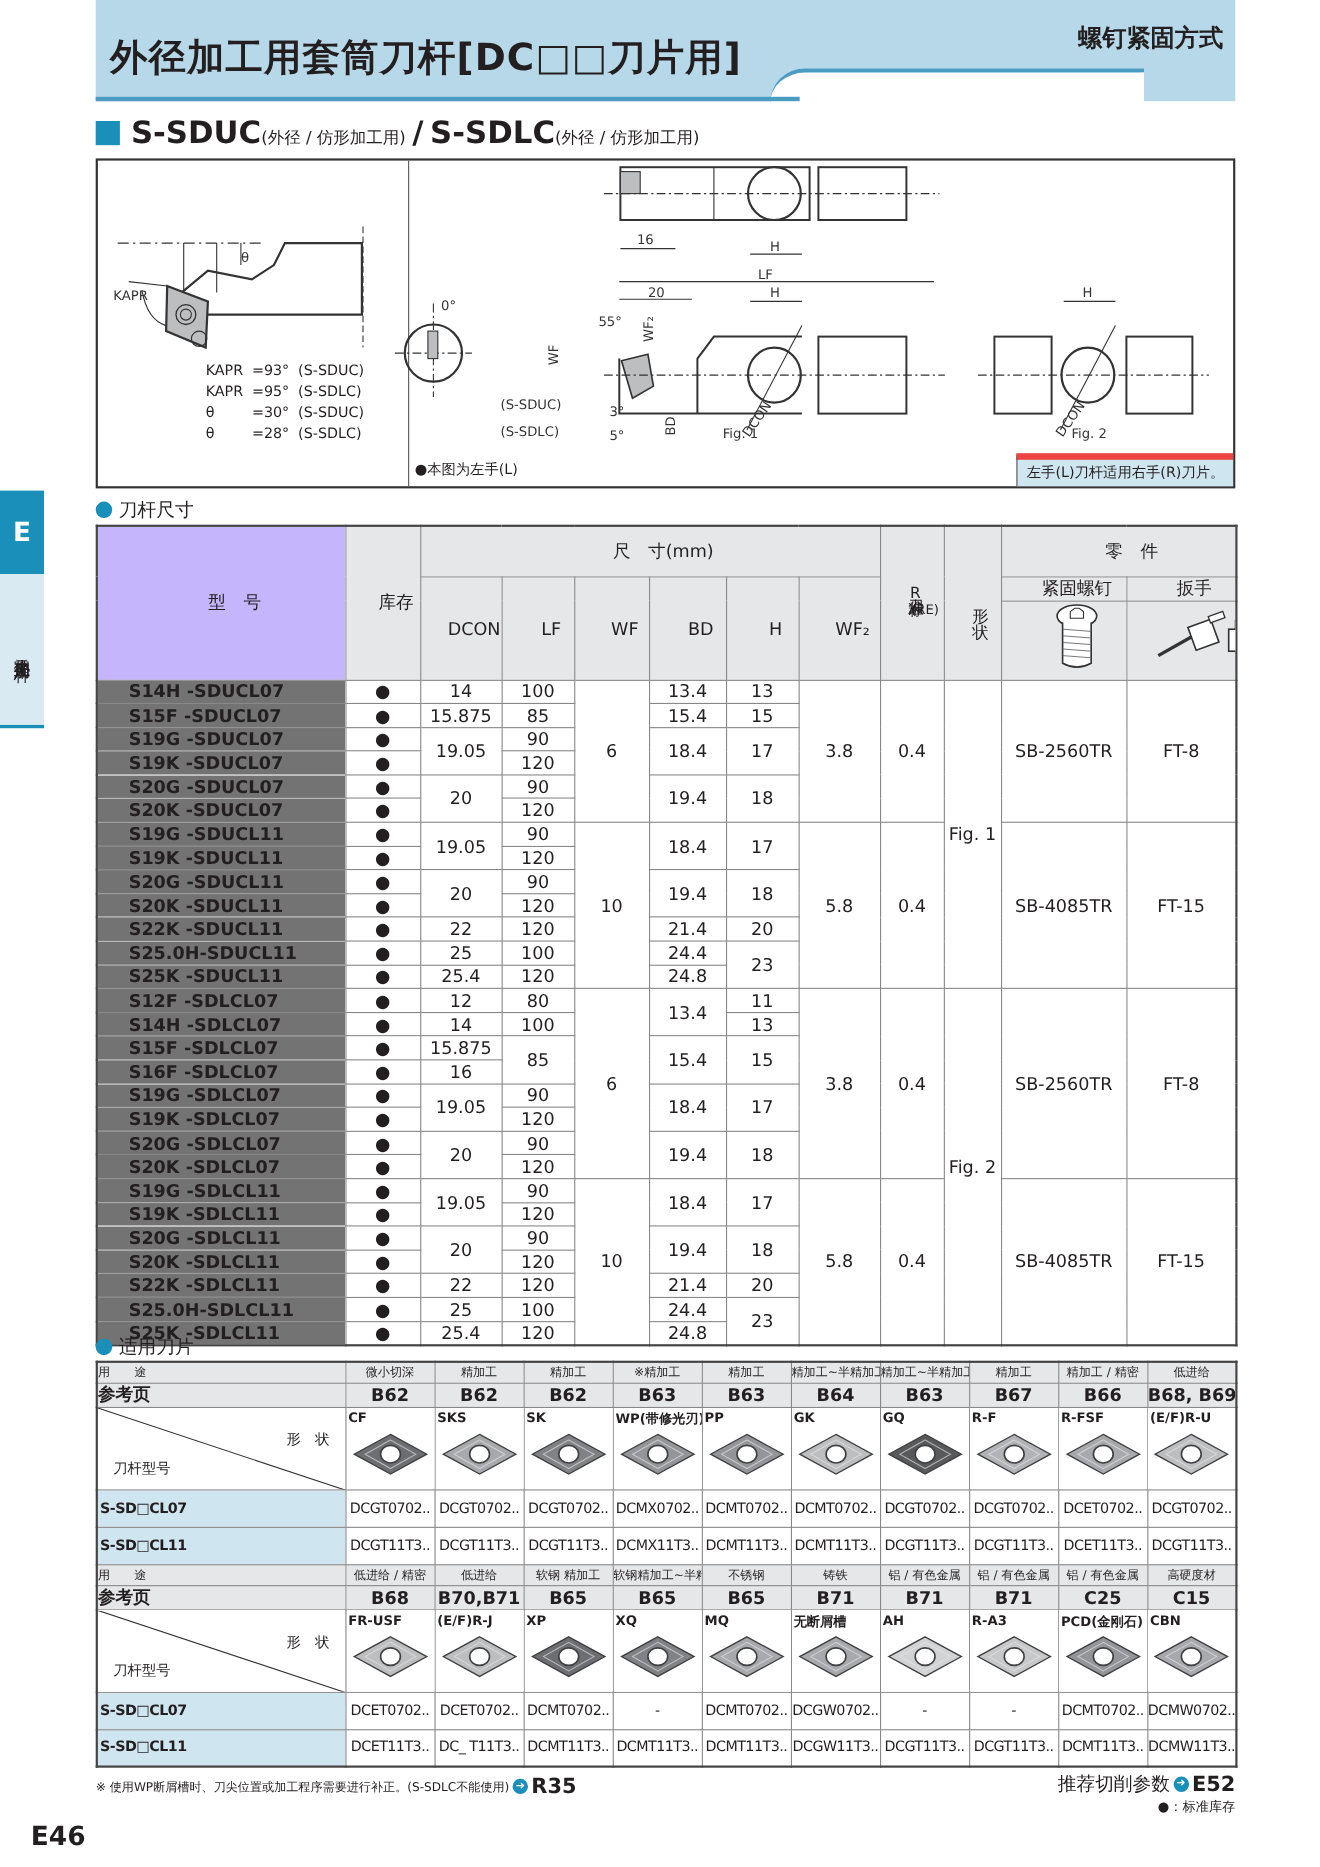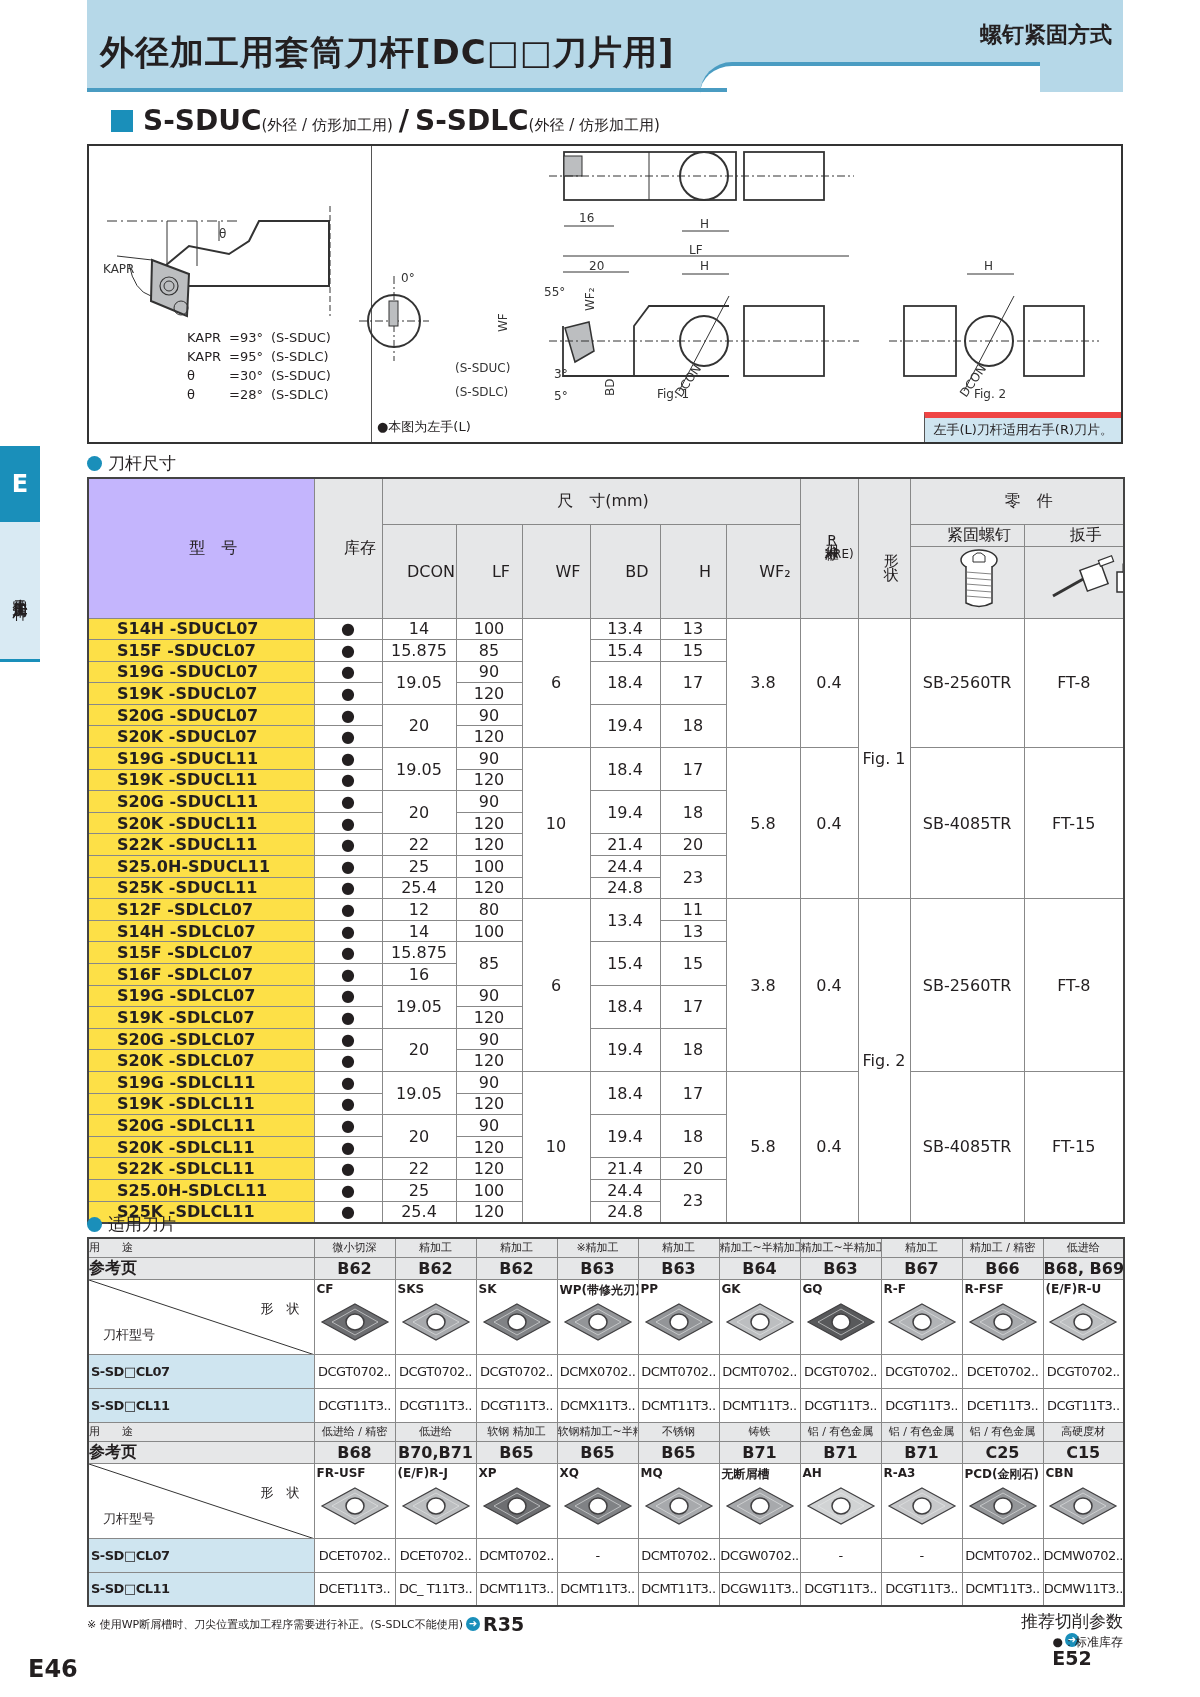--- a/index.html
+++ b/index.html
@@ -5,21 +5,21 @@
   * { box-sizing: border-box; margin: 0; padding: 0; }
   body { width: 1200px; height: 1697px; background: #fff; font-family: "DejaVu Sans", "Liberation Sans", sans-serif; color: #231f20; position: relative; overflow: hidden; }
 
   
   .hdr { position: absolute; left: 87px; top: 0; width: 1036px; height: 92px; background: #b6d8e8; }
   .hdr-cut { position: absolute; left: 700px; top: 62px; width: 340px; height: 32px; background: #fff; border-top: 4px solid #4a9cc2; border-radius: 40px 0 0 0; }
   .hdr-line { position: absolute; left: 87px; top: 88px; width: 640px; height: 4px; background: #4a9cc2; }
   .hdr-title { position: absolute; left: 100px; top: 30px; font-size: 34px; font-weight: bold; letter-spacing: 1px; color: #231f20; }
   .hdr-right { position: absolute; right: 88px; top: 20px; font-size: 22px; font-weight: bold; }
 
-  .sub-title { position: absolute; left: 87px; top: 104px; font-size: 28px; font-weight: bold; display: flex; align-items: baseline; margin-left: 24px; }
+  .sub-title { position: absolute; left: 87px; top: 104px; font-size: 28px; font-weight: bold; display: flex; align-items: baseline; }
   .sub-title .sq { display: inline-block; width: 22px; height: 22px; background: #1a8fba; margin-right: 10px; align-self: center; }
   .sub-title small { font-size: 15px; font-weight: normal; }
 
   
   .side-e { position: absolute; left: 0; top: 446px; width: 40px; height: 76px; background: #1a8fba; color: #fff; font-weight: bold; font-size: 24px; text-align: center; line-height: 76px; }
   .side-txt { position: absolute; left: 0; top: 522px; width: 40px; height: 140px; background: #d9eaf3; border-bottom: 3px solid #1a8fba; font-size: 15px; writing-mode: vertical-rl; text-align: center; line-height: 40px; letter-spacing: 1px; }
 
   
   .diag { position: absolute; left: 87px; top: 144px; width: 1036px; height: 300px; border: 2px solid #333; }
   .diag-divider { position: absolute; left: 282px; top: 0; width: 1px; height: 100%; background: #555; }
@@ -34,40 +34,40 @@
   .sec { position: absolute; left: 87px; font-size: 17px; display: flex; align-items: center; }
   .sec .dot { width: 15px; height: 15px; border-radius: 50%; background: #1a8fba; margin-right: 6px; }
 
   
   table { border-collapse: collapse; position: absolute; table-layout: fixed; }
   .dim { left: 87px; top: 477px; width: 1036px; border: 2px solid #444; }
   .dim td, .dim th { border: 1px solid #888; text-align: center; vertical-align: middle; font-size: 16px; font-weight: normal; padding: 0; overflow: hidden; white-space: nowrap; }
   .dim thead th { background: #e6e7e8; padding-left: 24px; }
   .dim thead th.model-h { background: #c4b5fd; }
   .dim tbody tr { height: 21.6px; }
-  .dim td.model { background: #fde047; font-weight: bold; text-align: left; padding-left: 28px; font-size: 16px; }
+  .dim td.model { background: #737373; font-weight: bold; text-align: left; padding-left: 28px; font-size: 16px; }
   .dim td.stock { font-size: 16px; }
   .dim .vert { writing-mode: vertical-rl; text-orientation: upright; font-size: 14px; line-height: 1.05; letter-spacing: -1px; }
   .dim .shape-h { font-size: 15px; }
 
   
   .ins { left: 87px; top: 1237px; width: 1036px; border: 2px solid #444; }
   .ins td { border: 1px solid #888; text-align: center; vertical-align: middle; padding: 0; overflow: hidden; white-space: nowrap; }
   .ins tr.use td { background: #e6e7e8; font-size: 11px; height: 19px; }
   .ins tr.ref td { background: #e6e7e8; font-size: 16px; font-weight: bold; height: 21px; }
   .ins tr.shape td { height: 75px; vertical-align: top; position: relative; background: #fff; }
   .ins tr.data td { font-size: 13px; height: 34px; letter-spacing: -0.5px; }
   .ins td.lbl { background: #e6e7e8; text-align: left; padding-right: 14px; font-size: 13px; }
   .ins td.corner { background: #d1d3d4; position: relative; }
   .ins td.mdl { background: #cfe5f0; font-weight: bold; font-size: 21px; text-align: left; padding-left: 2px; }
   .shape-code { position: absolute; left: 2px; top: 2px; font-size: 12px; font-weight: bold; }
   .insert-ic { position: absolute; left: 50%; top: 42px; transform: translate(-50%, -50%); }
 
   .foot-l { position: absolute; left: 87px; top: 1613px; font-size: 11px; display: flex; align-items: center; }
-  .foot-r { position: absolute; right: 77px; top: 1610px; font-size: 17px; display: flex; align-items: center; flex-direction: column; }
+  .foot-r { position: absolute; right: 77px; top: 1610px; font-size: 17px; display: flex; align-items: center; }
   .foot-r2 { position: absolute; right: 77px; top: 1634px; font-size: 12px; }
   .arrow-ic { display: inline-block; width: 14px; height: 14px; border-radius: 50%; background: #1a8fba; color: #fff; font-size: 10px; line-height: 14px; text-align: center; margin: 0 3px; }
   .bold-ref { font-weight: bold; font-size: 19px; }
   .page-no { position: absolute; left: 28px; top: 1655px; font-size: 24px; font-weight: bold; }
 </style>
 </head>
 <body>
 
 <div class="hdr"></div>
 <div class="hdr-cut"></div>

